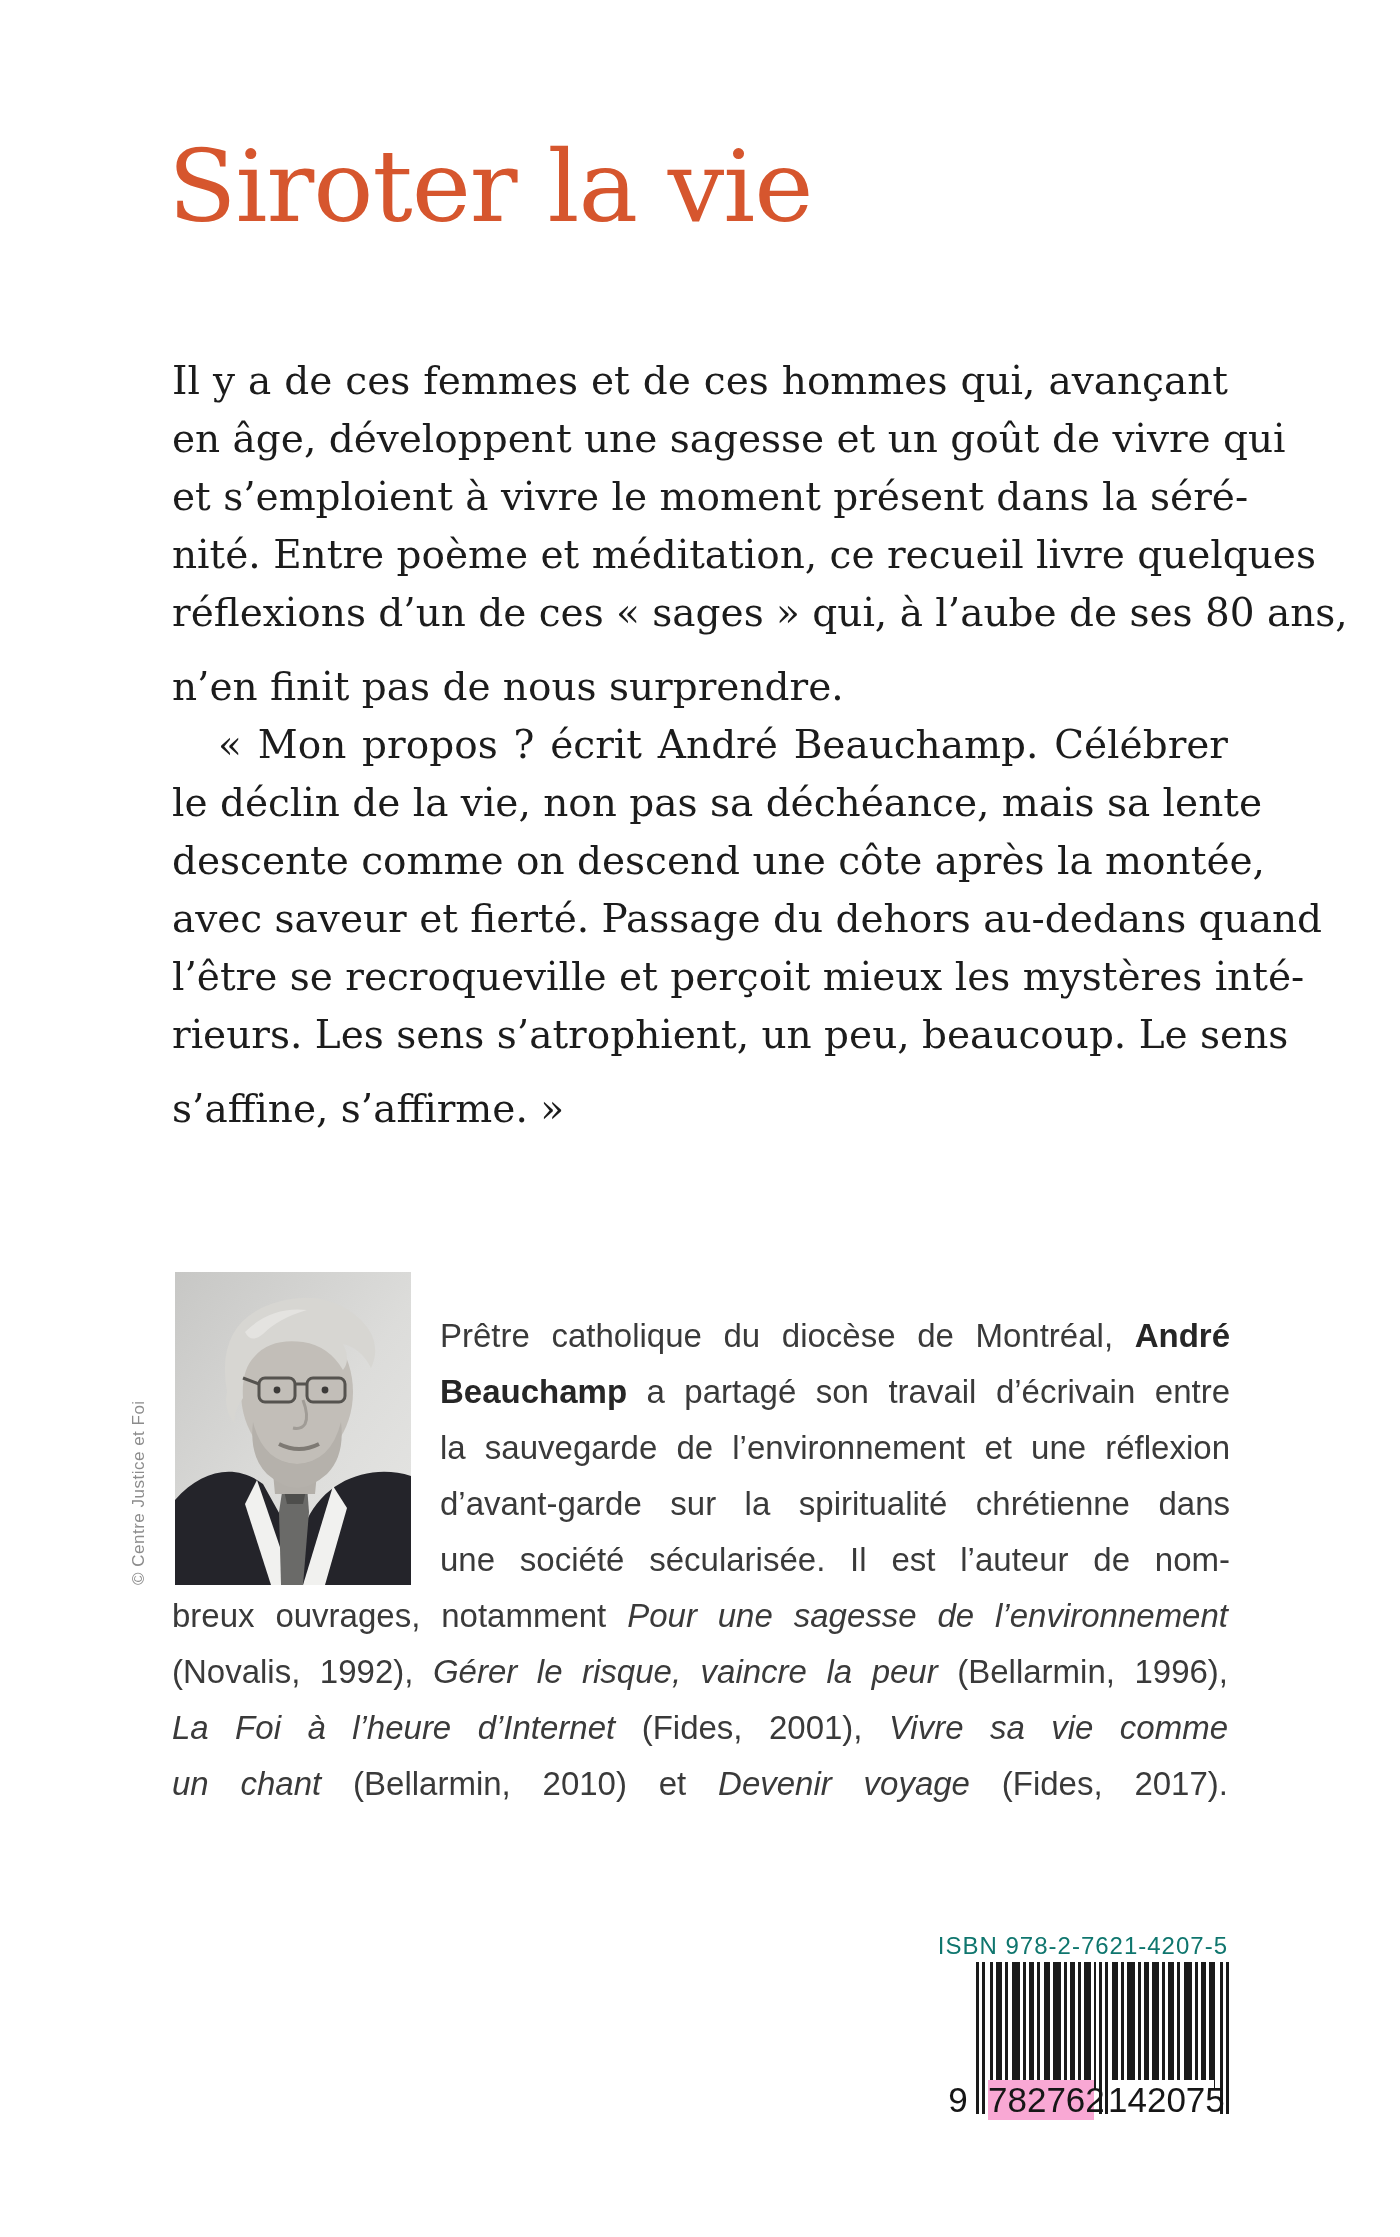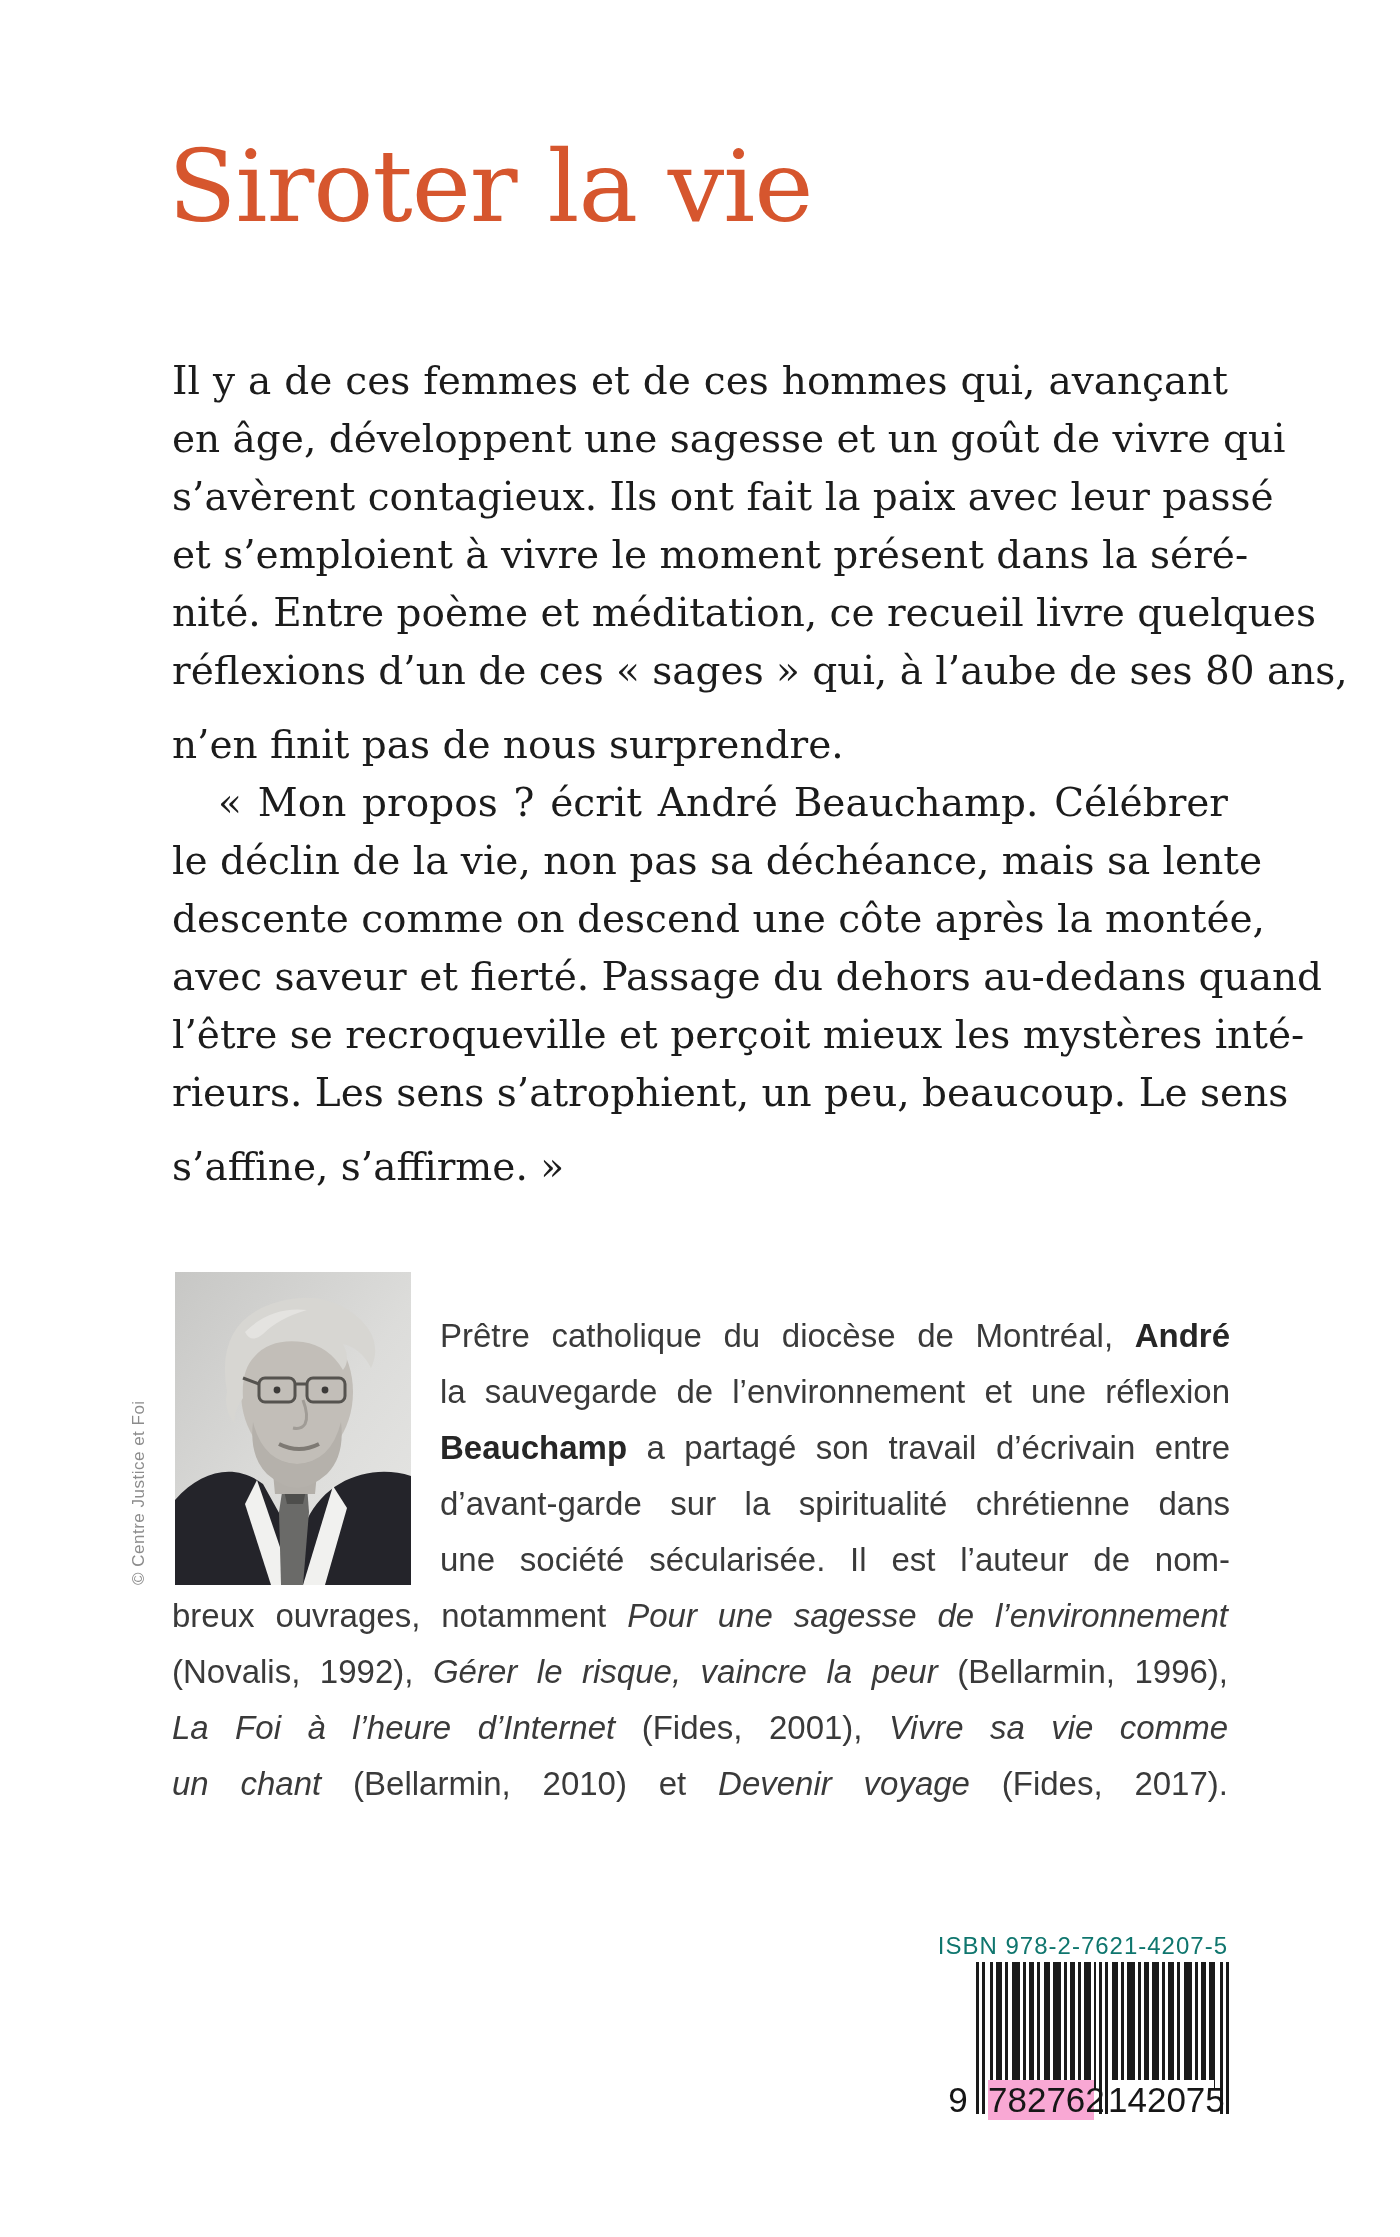--- a/index.html
+++ b/index.html
@@ -75,21 +75,20 @@
 </head>
 <body>
 
 <div class="page">
 
   <div class="book-title" style="color: rgb(214, 86, 46);">Siroter la vie</div>
 
   <div class="synopsis" style="color: rgb(28, 28, 28);">
       <div class="syn-line">Il y a de ces femmes et de ces hommes qui, avançant</div>
       <div class="syn-line">en âge, développent une sagesse et un goût de vivre qui</div>
-      <div class="syn-line">s’avèrent contagieux. Ils ont fait la paix avec leur passé</div>
       <div class="syn-line">et s’emploient à vivre le moment présent dans la séré-</div>
       <div class="syn-line">nité. Entre poème et méditation, ce recueil livre quelques</div>
       <div class="syn-line">réflexions d’un de ces « sages » qui, à l’aube de ses 80 ans,</div>
       <div class="syn-line last">n’en finit pas de nous surprendre.</div>
       <div class="syn-line indent">« Mon propos ? écrit André Beauchamp. Célébrer</div>
       <div class="syn-line">le déclin de la vie, non pas sa déchéance, mais sa lente</div>
       <div class="syn-line">descente comme on descend une côte après la montée,</div>
       <div class="syn-line">avec saveur et fierté. Passage du dehors au-dedans quand</div>
       <div class="syn-line">l’être se recroqueville et perçoit mieux les mystères inté-</div>
       <div class="syn-line">rieurs. Les sens s’atrophient, un peu, beaucoup. Le sens</div>
@@ -133,22 +132,22 @@
       <circle cx="102" cy="118" r="3.4" fill="#3c3a38"></circle>
       <circle cx="150" cy="118" r="3.4" fill="#3c3a38"></circle>
 
       <path d="M128,128 q6,16 2,24 q-4,6 -12,4" fill="none" stroke="#a09c96" stroke-width="3"></path>
       <path d="M104,172 q20,10 40,0" fill="none" stroke="#7e7a74" stroke-width="4"></path>
     </svg>
   </div>
 
   <div class="bio bio-beside">
       <div class="bio-line"><span>Prêtre catholique du diocèse de Montréal, </span><span class="b">André</span></div>
+      <div class="bio-line"><span class="b">Beauchamp</span><span> a partagé son travail d’écrivain entre</span></div>
       <div class="bio-line"><span>la sauvegarde de l’environnement et une réflexion</span></div>
-      <div class="bio-line"><span class="b">Beauchamp</span><span> a partagé son travail d’écrivain entre</span></div>
       <div class="bio-line"><span>d’avant-garde sur la spiritualité chrétienne dans</span></div>
       <div class="bio-line"><span>une société sécularisée. Il est l’auteur de nom-</span></div>
     </div>
 
   <div class="bio bio-full">
       <div class="bio-line"><span>breux ouvrages, notamment </span><span class="i">Pour une sagesse de l’environnement</span></div>
       <div class="bio-line"><span>(Novalis, 1992), </span><span class="i">Gérer le risque, vaincre la peur</span><span> (Bellarmin, 1996),</span></div>
       <div class="bio-line"><span class="i">La Foi à l’heure d’Internet</span><span> (Fides, 2001), </span><span class="i">Vivre sa vie comme</span></div>
       <div class="bio-line"><span class="i">un chant</span><span> (Bellarmin, 2010) et </span><span class="i">Devenir voyage</span><span> (Fides, 2017).</span></div>
     </div>

